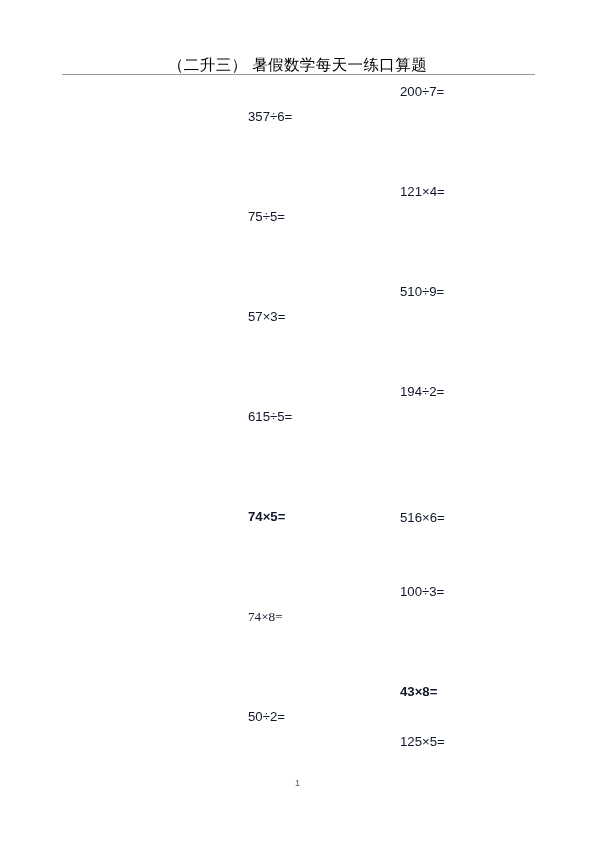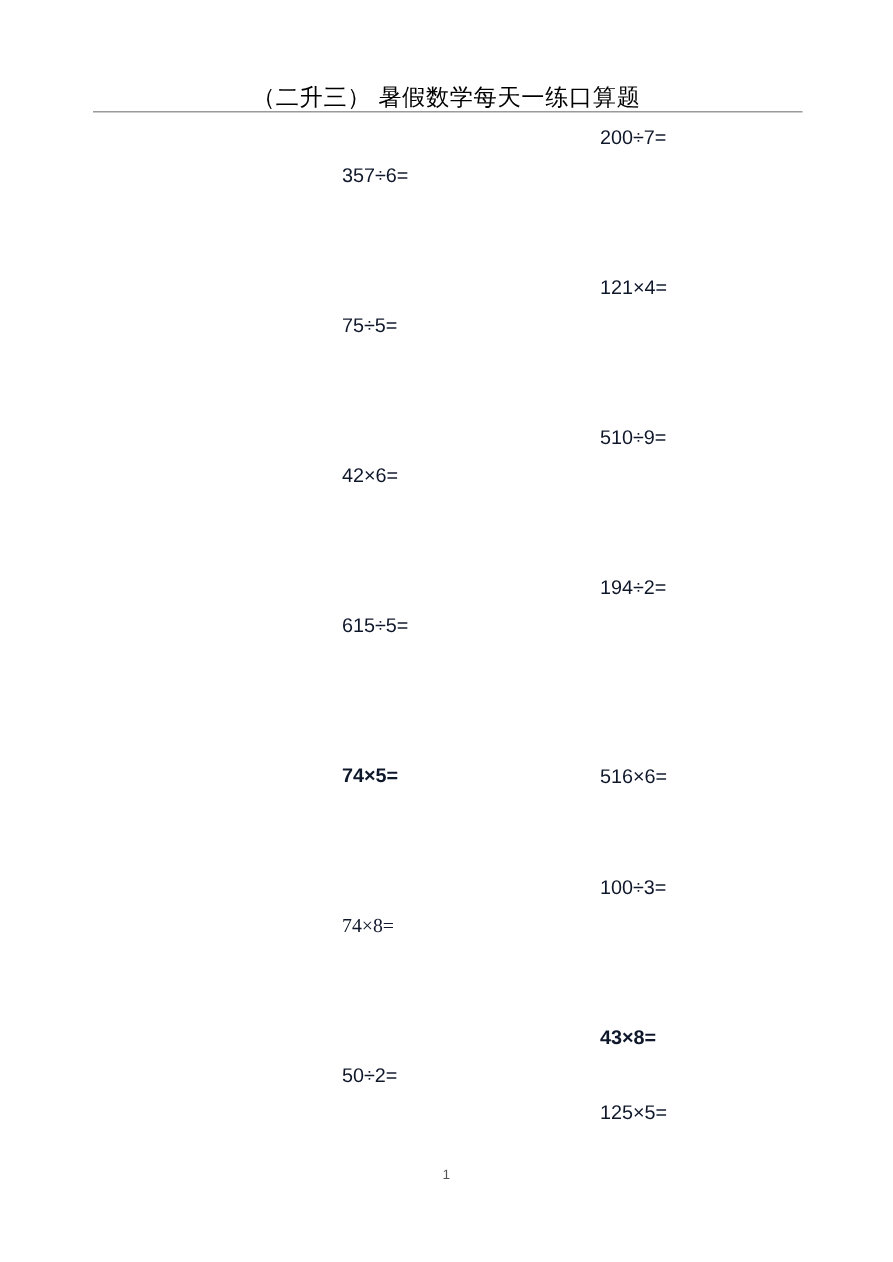--- a/index.html
+++ b/index.html
@@ -86,24 +86,24 @@
 </head>
 <body>
 
 <div class="page">
 
   <div class="doc-title">（二升三） 暑假数学每天一练口算题</div>
 
   <div class="rule"></div>
 
   <div class="columns">
-    <div class="col col-2" style="left: 228px;">
+    <div class="col col-2" style="left: 248px;">
         <div class="problem" style="top: 110px;">357÷6=</div>
         <div class="problem" style="top: 210px;">75÷5=</div>
-        <div class="problem" style="top: 310px;">42×6=</div>
+        <div class="problem" style="top: 310px;">57×3=</div>
         <div class="problem" style="top: 410px;">615÷5=</div>
         <div class="problem" style="top: 510px; font-weight: bold;">74×5=</div>
         <div class="problem" style="top: 610px; font-family: Liberation Serif, serif;">74×8=</div>
         <div class="problem" style="top: 710px;">50÷2=</div>
       </div>
     <div class="col col-3" style="left: 400px;">
         <div class="problem" style="top: 85px;">200÷7=</div>
         <div class="problem" style="top: 185px;">121×4=</div>
         <div class="problem" style="top: 285px;">510÷9=</div>
         <div class="problem" style="top: 385px;">194÷2=</div>

